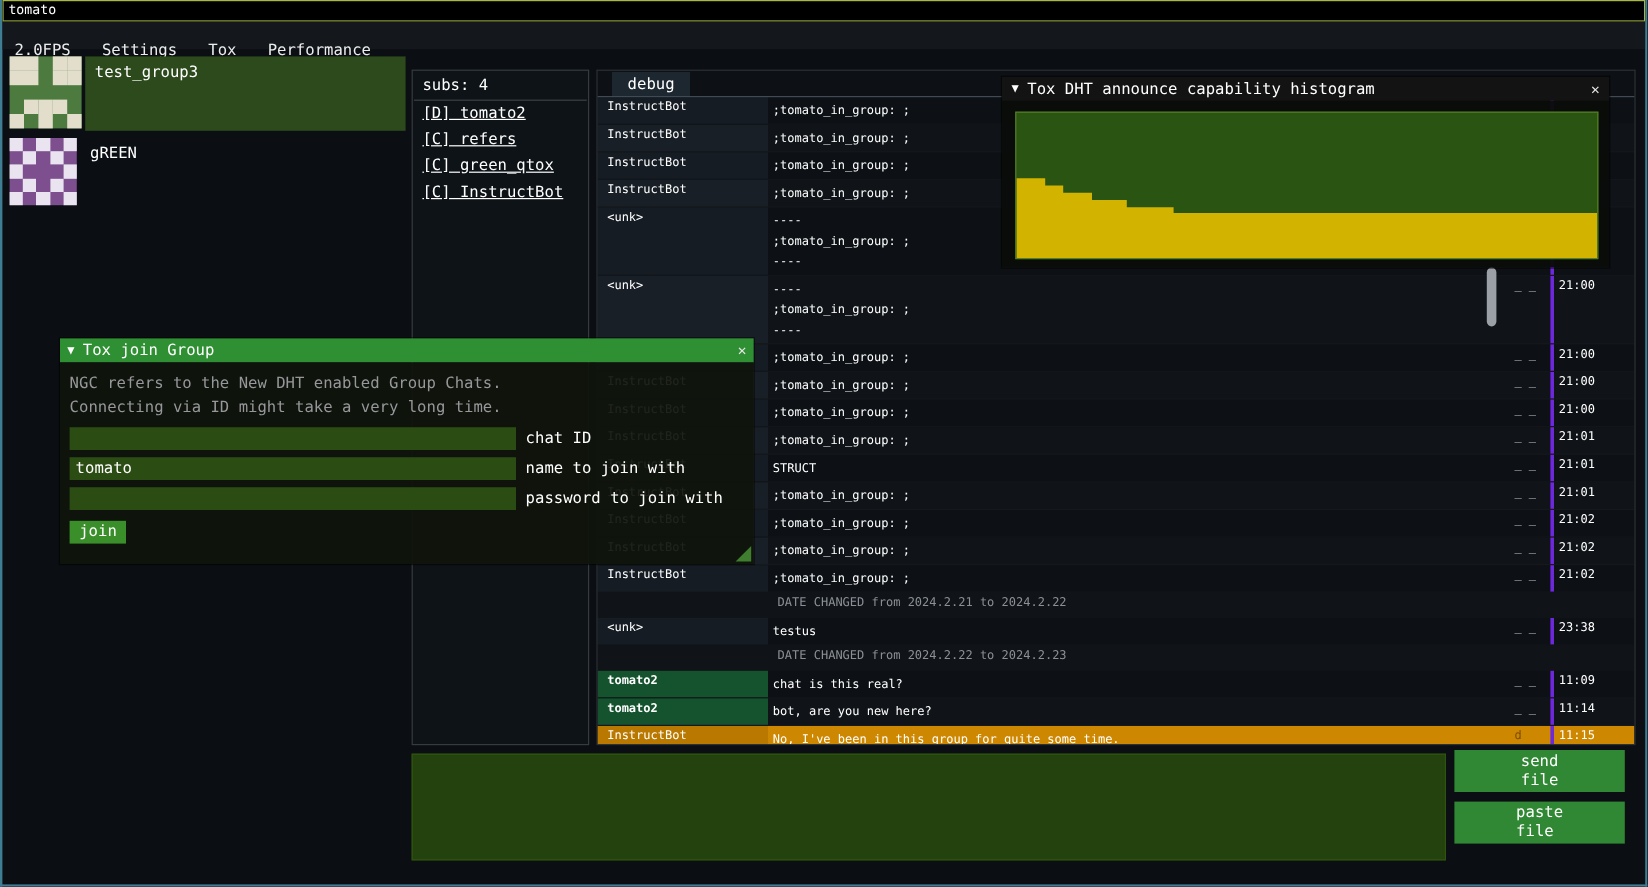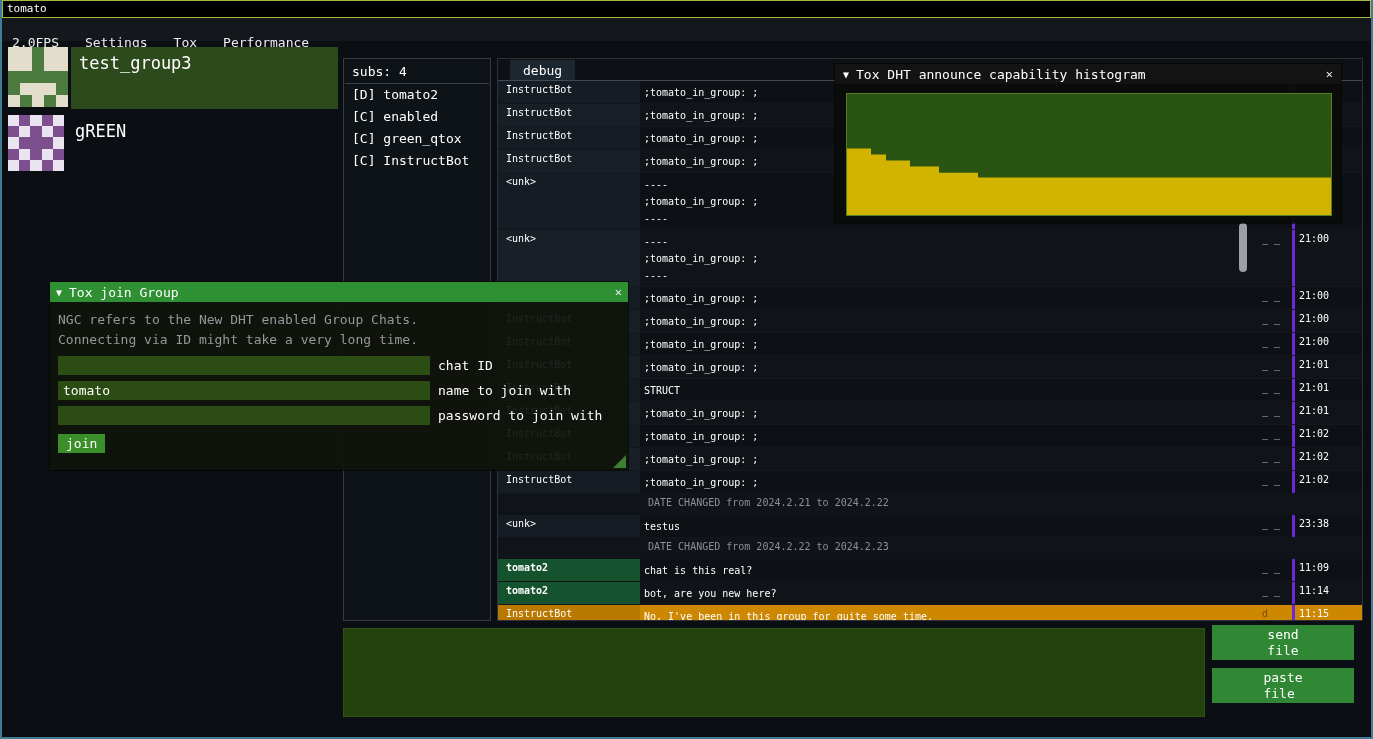--- a/index.html
+++ b/index.html
@@ -17,28 +17,28 @@
   .menu-item{padding:3px 10px;margin-right:6px;white-space:nowrap;margin-top:26px;}
   
   .workspace{position:absolute;left:0;top:41px;right:0;bottom:0;}
   
   .group-item{position:absolute;left:6px;width:330px;display:flex;}
   #group-0{top:6px;height:62px;}
   #group-1{top:74px;height:58px;}
   .avatar{width:60px;height:60px;margin-right:3px;display:grid;
     grid-template-rows:repeat(5,1fr);grid-template-columns:repeat(5,1fr);flex:none;}
   #group-1 .avatar{width:56px;height:56px;}
-  .group-label-box{flex:1;padding:6px 0 0 8px;font-size:17px;color:#fff;}
+  .group-label-box{flex:1;padding:6px 0 0 8px;font-size:13px;color:#fff;}
   .group-item.selected .group-label-box{background:#2c4a1b;}
   
   .subs-panel{position:absolute;left:341px;top:17px;width:148px;height:563px;box-sizing:border-box;
     background:#0e1317;border:1px solid #363b40;font-size:13px;}
   .subs-header{padding:5px 8px 4px;}
   .subs-sep{height:1px;background:#3c4146;margin:0 1px;}
-  .subs-item{padding:2px 8px;line-height:18px;white-space:nowrap;}
+  .subs-item{padding:2px 8px;line-height:18px;white-space:nowrap;text-decoration:underline;}
   
   .chat-panel{position:absolute;left:495px;top:17px;width:866px;height:563px;box-sizing:border-box;
     border:1px solid #2c3136;background:#0d1115;}
   .tabbar{height:21px;border-bottom:1px solid #404a54;display:flex;align-items:flex-end;}
   .tab{margin-left:12px;padding:3px 13px 2px;background:#1d272f;color:#fff;font-size:13px;}
   .messages{position:absolute;left:0;top:22px;right:0;bottom:0;overflow:hidden;font-size:10px;}
   .msg-row{display:flex;align-items:flex-start;min-height:23px;box-sizing:border-box;
     border-bottom:1px solid rgba(255,255,255,0.025);}
   .msg-row:nth-child(even){background:rgba(255,255,255,0.015);}
   .cell{padding:3px 4px 2px;box-sizing:border-box;}
@@ -170,21 +170,21 @@
           </div>
           <div class="group-label-box">gREEN</div>
         </div>
       </div>
 
     <div class="subs-panel">
       <div class="subs-header">subs: 4</div>
       <div class="subs-sep"></div>
       <div id="subs-list">
           <div class="subs-item">[D] tomato2</div>
-          <div class="subs-item">[C] enabled</div>
+          <div class="subs-item">[C] refers</div>
           <div class="subs-item">[C] green_qtox</div>
           <div class="subs-item">[C] InstructBot</div>
         </div>
     </div>
 
     <div class="chat-panel">
       <div class="tabbar">
         <div class="tab">debug</div>
       </div>
       <div class="messages" id="messages">

